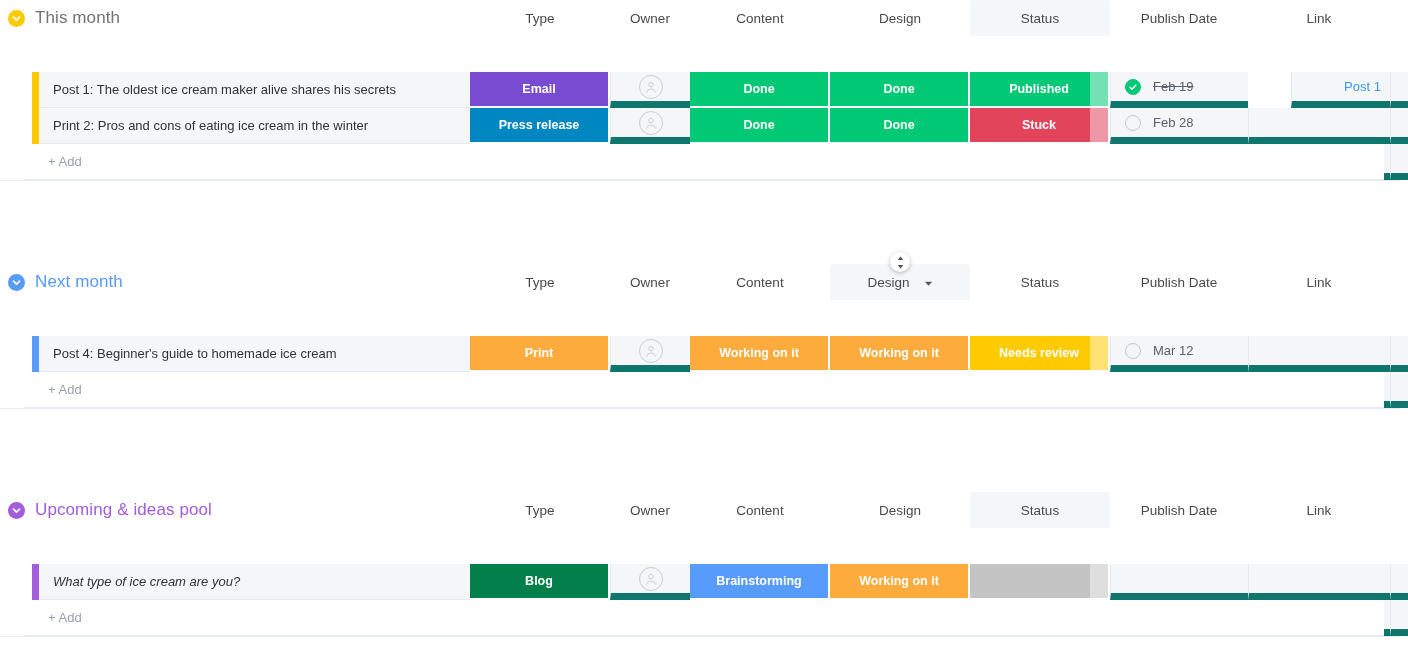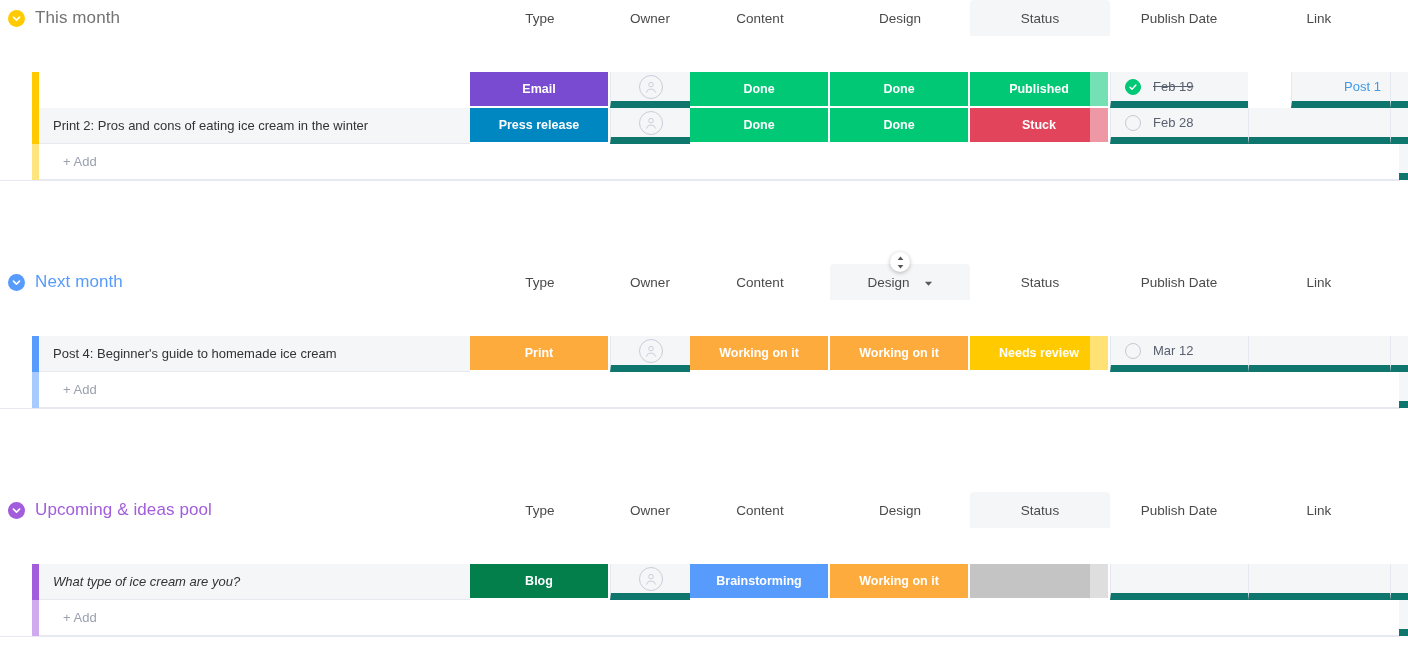--- a/index.html
+++ b/index.html
@@ -183,21 +183,21 @@
     position: relative;
     height: 36px;
   }
   .add-colorbar {
     position: absolute;
     left: 32px; top: 0;
     width: 7px; height: 36px;
   }
   .add-field {
     position: absolute;
-    left: 39px; top: 0;
+    left: 24px; top: 0;
     height: 36px;
     width: 1360px;
     background: #ffffff;
     border-bottom: 1px solid #e6e9ef;
     display: flex; align-items: center;
     padding-left: 24px;
     box-sizing: border-box;
     color: #9aa0ad;
     font-size: 13px;
     cursor: text;
@@ -251,20 +251,23 @@
       </div>
           <div class="col-head" style="left:1248px;width:142px;">
         <span>Link</span>
 
       </div>
         </div>
       </div>
       <div class="rows">
         <div class="row" style="position:absolute;left:0;top:36px;width:1408px;">
           <div class="row-colorbar" style="background:#ffcb00;"></div>
+          <div class="cell name" style="left:39px;width:431px;">
+        <span>Post 1: The oldest ice cream maker alive shares his secrets</span>
+      </div>
           <div class="cell colored first-colored" style="left:470px;width:140px;background:#784bd1;">
           <span>Email</span>
 
         </div>
           <div class="cell colored" style="left:690px;width:140px;background:#00c875;">
           <span>Done</span>
 
         </div>
           <div class="cell colored" style="left:830px;width:140px;background:#00c875;">
           <span>Done</span>

